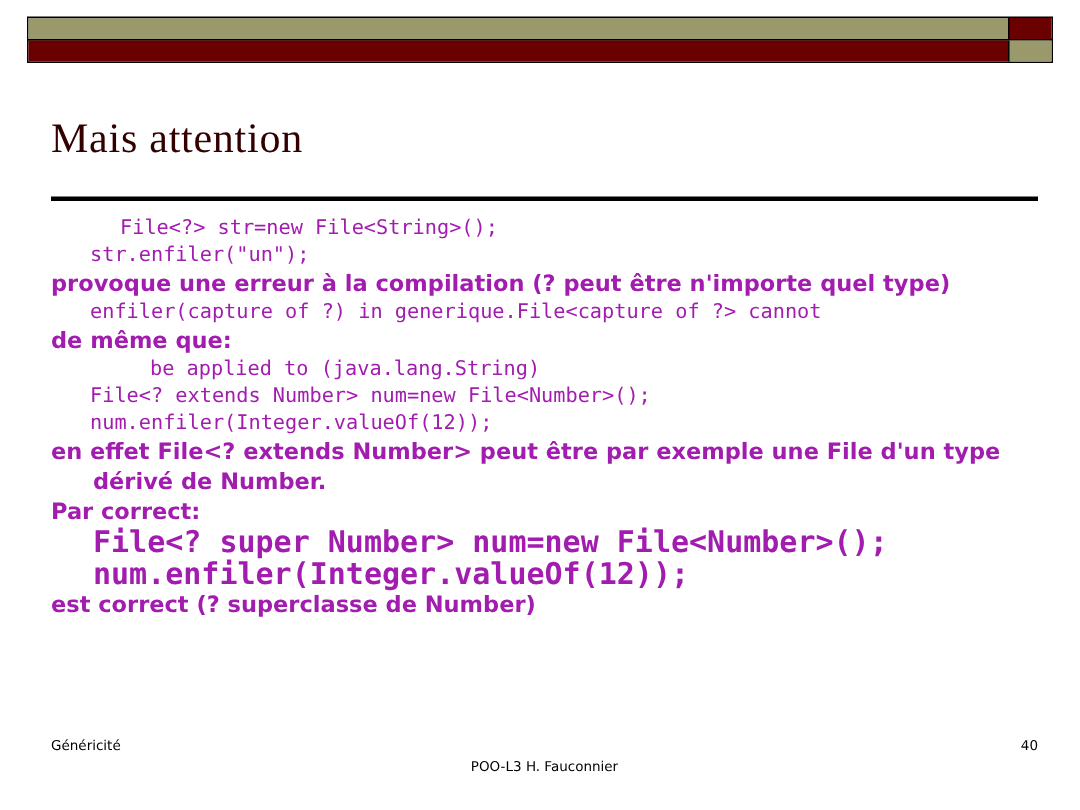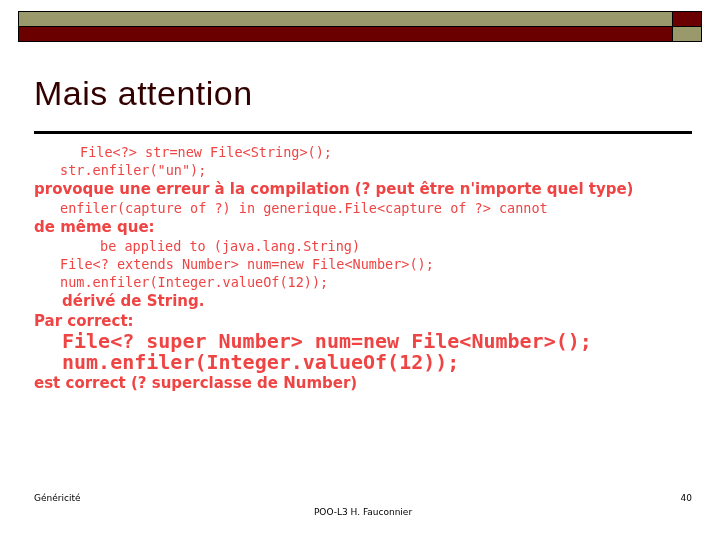--- a/index.html
+++ b/index.html
@@ -60,22 +60,22 @@
 
   .khaki { background: #99996b; }
   .darkred { background: #6b0000; }
 
   
   .title {
     position: absolute;
     left: 34px;
     top: 72px;
     width: 660px;
-    font-family: Liberation Sans, sans-serif;
-    font-size: 34px;
+    font-family: Liberation Serif, serif;
+    font-size: 28px;
     line-height: 42px;
     color: #330000;
     letter-spacing: 0.5px;
     white-space: nowrap;
   }
   .title-rule {
     position: absolute;
     left: 34px;
     top: 131px;
     width: 658px;
@@ -85,21 +85,21 @@
 
   
   .content {
     position: absolute;
     left: 34px;
     top: 143px;
     width: 664px;
   }
 
   .line {
-    color: #ef4444;
+    color: #a21caf;
     margin: 0;
     padding: 0;
   }
 
   
   .prose {
     font-family: "DejaVu Sans", sans-serif;
     font-weight: bold;
     font-size: 15px;
     line-height: 20px;
@@ -179,21 +179,22 @@
 
   <div class="content">
       <div class="line code ind1">File&lt;?&gt; str=new File&lt;String&gt;();</div>
       <div class="line code ind2">str.enfiler("un");</div>
       <div class="line prose">provoque une erreur à la compilation (? peut être n'importe quel type)</div>
       <div class="line code ind2">enfiler(capture of ?) in generique.File&lt;capture of ?&gt; cannot</div>
       <div class="line prose">de même que:</div>
       <div class="line code ind3">be applied to (java.lang.String)</div>
       <div class="line code ind2">File&lt;? extends Number&gt; num=new File&lt;Number&gt;();</div>
       <div class="line code ind2">num.enfiler(Integer.valueOf(12));</div>
-      <div class="line prose indent">dérivé de String.</div>
+      <div class="line prose">en effet File&lt;? extends Number&gt; peut être par exemple une File d'un type</div>
+      <div class="line prose indent">dérivé de Number.</div>
       <div class="line prose">Par correct:</div>
       <div class="line code-big">File&lt;? super Number&gt; num=new File&lt;Number&gt;();</div>
       <div class="line code-big">num.enfiler(Integer.valueOf(12));</div>
       <div class="line prose">est correct (? superclasse de Number)</div>
     </div>
 
   <div class="footer">
     <span class="footer-left">Généricité</span>
     <span class="footer-center">POO-L3 H. Fauconnier</span>
     <span class="footer-right">40</span>

